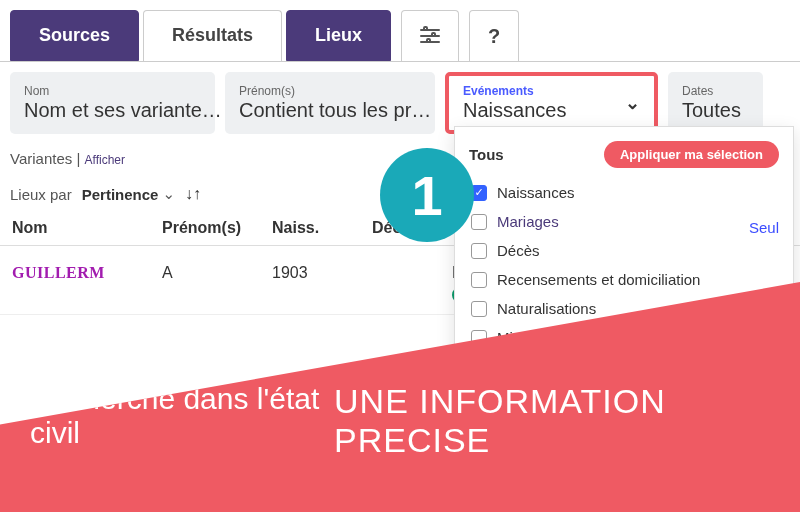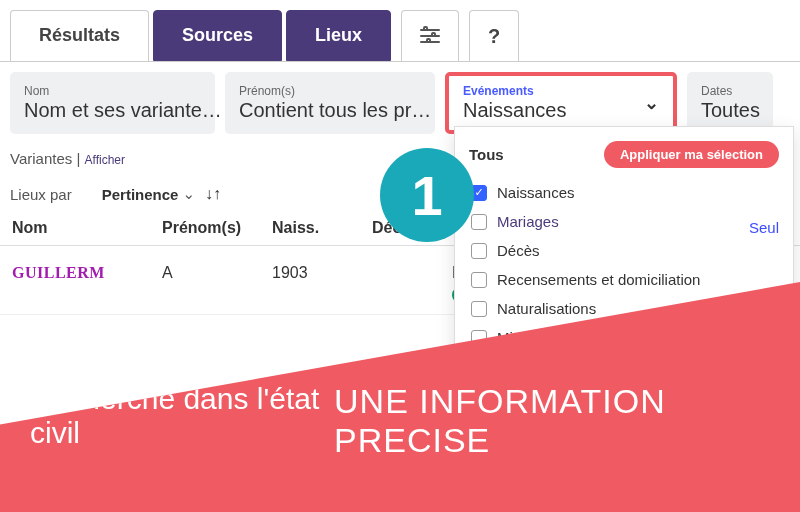--- a/index.html
+++ b/index.html
@@ -192,22 +192,22 @@
   .sliders-icon i.k2{top:5px;left:11px}
   .sliders-icon i.k3{top:11px;left:6px}
   .sort-icon{display:inline-block;width:18px;position:relative;height:18px}
   .sort-icon::before{content:"↓";position:absolute;left:0;font-size:16px;color:#333}
   .sort-icon::after{content:"↑";position:absolute;left:8px;font-size:16px;color:#333}
 </style>
 </head>
 <body>
 
 <div class="tabs">
+  <div class="tab inactive">Sources</div>
   <div class="tab active">Résultats</div>
-  <div class="tab inactive">Sources</div>
   <div class="tab inactive">Lieux</div>
   <div class="icon-tab">
     <span class="sliders-icon">
         <span></span>
         <i class="k1"></i>
         <i class="k2"></i>
         <i class="k3"></i>
       </span>
   </div>
   <div class="icon-tab" style="font-weight:600;">?</div>
@@ -221,44 +221,44 @@
     </div>
     <span class="chevron">⌄</span>
   </div>
   <div class="filter" style="width:210px">
     <div class="col">
       <span class="filter-label">Prénom(s)</span>
       <span class="filter-value">Contient tous les pr…</span>
     </div>
     <span class="chevron">⌄</span>
   </div>
-  <div class="filter hl" style="width:232px">
+  <div class="filter hl" style="width:213px">
     <div class="col">
       <span class="filter-label">Evénements</span>
       <span class="filter-value">Naissances</span>
     </div>
     <span class="chevron" style="font-weight:700">⌄</span>
   </div>
-  <div class="filter" style="width:86px">
+  <div class="filter" style="width:95px">
     <div class="col">
       <span class="filter-label">Dates</span>
       <span class="filter-value">Toutes</span>
     </div>
   </div>
 </div>
 
 <div class="variants-row">
   <span>Variantes</span>
   <span> | </span>
   <span class="afficher">Afficher</span>
 </div>
 
 <div class="sort-row">
   <span>Lieux par</span>
-  <span style="display:flex;align-items:center;gap:4px;margin-left:20px;">
+  <span style="display:flex;align-items:center;gap:4px;">
     <span class="pert">Pertinence</span>
     <span>⌄</span>
   </span>
   <span class="sort-icon"></span>
 </div>
 
 <div class="table-head">
   <div>Nom</div>
   <div>Prénom(s)</div>
   <div>Naiss.</div>

